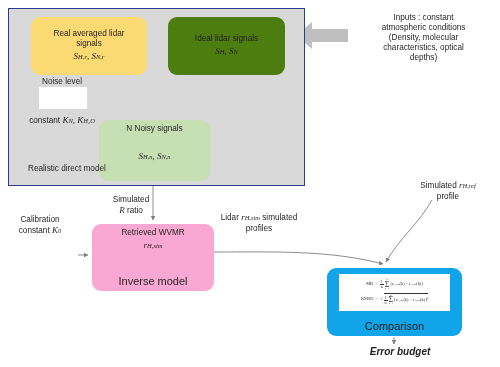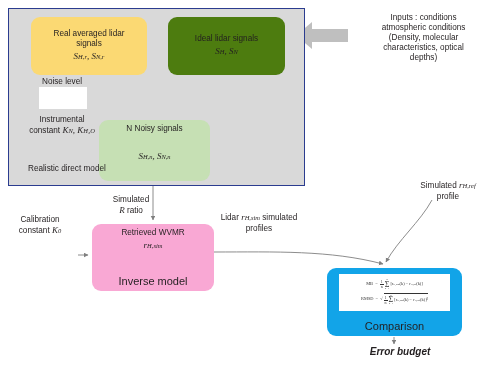--- a/index.html
+++ b/index.html
@@ -190,28 +190,27 @@
         <span>[r<span class="sub2">H,sim</span>(k) − r<span class="sub2">H,ref</span>(k)]²</span>
       </span>
         </span>
     </div>
   </div>
 
   <div class="lbl" id="noise-level-label">Noise level</div>
   <div id="noise-plot"></div>
 
   <div class="lbl" id="instr-const-label">
-    <div>Instrumental</div>
     <div><span>constant </span><span class="sym" style="margin:0;"><span>K</span><span class="sub">N</span><span>, </span><span>K</span><span class="sub">H₂O</span></span></div>
   </div>
 
   <div class="lbl" id="realistic-label">Realistic direct model</div>
 
   <div class="lbl" id="inputs-label">
-    <div>Inputs : conditions</div>
+    <div>Inputs : constant</div>
     <div>atmospheric conditions</div>
     <div>(Density, molecular</div>
     <div>characteristics, optical</div>
     <div>depths)</div>
   </div>
 
   <div class="lbl" id="sim-ratio-label">
     <div>Simulated</div>
     <div><span class="sym" style="margin:0;">R</span><span> ratio</span></div>
   </div>

